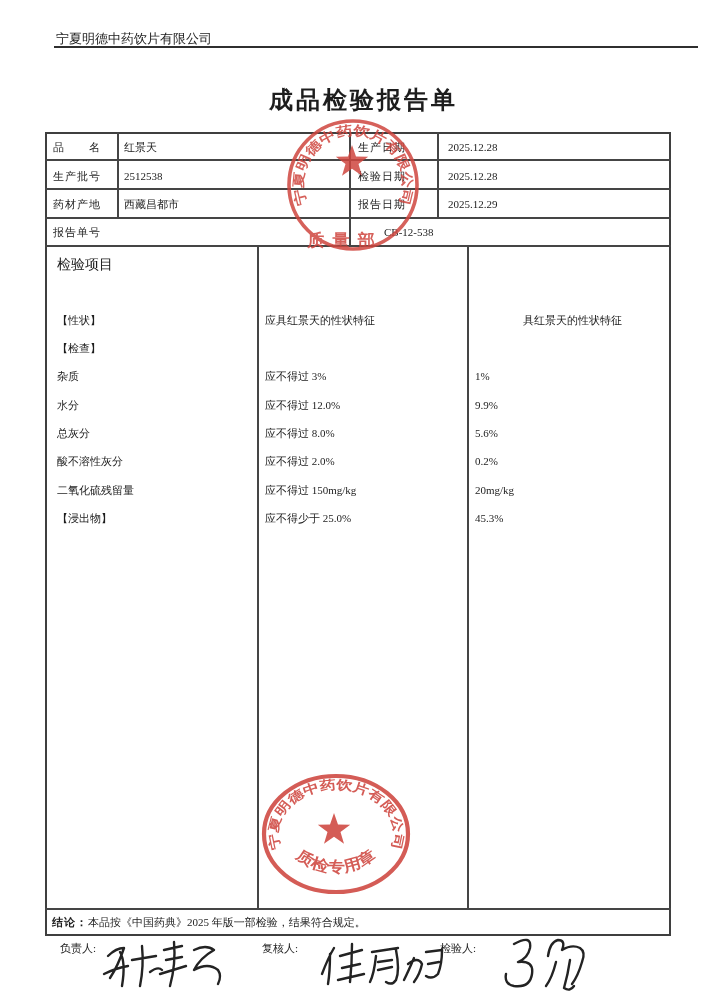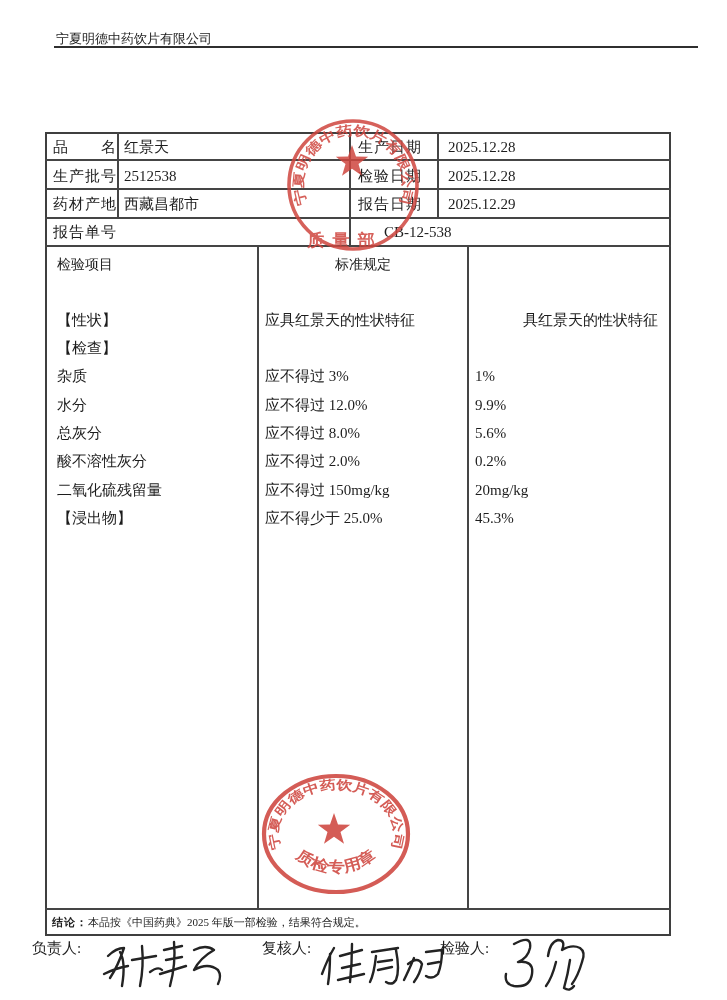--- a/index.html
+++ b/index.html
@@ -1,20 +1,20 @@
 <!DOCTYPE html>
 <html><head>
 <meta charset="utf-8">
 <style>
   html,body{margin:0;padding:0;background:#ffffff;}
   .page{
     position:relative;width:727px;height:1000px;background:#ffffff;overflow:hidden;
     font-family:"Liberation Serif","DejaVu Serif",serif;color:#1d1d1d;
   }
-  .t{position:absolute;font-size:15px;line-height:16px;white-space:nowrap;}
+  .t{position:absolute;font-size:11px;line-height:16px;white-space:nowrap;}
   .lab{letter-spacing:1px;}
   .hdr{font-size:13px;top:31px;}
   .rule{position:absolute;left:54px;top:46px;width:644px;height:2px;background:#2f2f2f;}
   .title{position:absolute;left:0;width:727px;top:84px;text-align:center;
          font-size:24px;font-weight:bold;letter-spacing:3px;}
   .tblBorder{position:absolute;left:45px;top:132px;width:626px;height:804px;
              border:2px solid #3f3f3f;box-sizing:border-box;}
   .lh{position:absolute;background:#454545;height:1.6px;left:45px;width:626px;}
   .lv{position:absolute;background:#454545;width:1.6px;}
   .chead{font-size:14px;text-underline-offset:3px;}
@@ -27,20 +27,21 @@
   svg text{font-family:"Liberation Serif","DejaVu Serif",serif;}
 </style>
 </head>
 <body>
 
 <div class="page">
 
   <div class="t hdr" style="left:56px;">宁夏明德中药饮片有限公司</div>
   <div class="rule"></div>
 
+  <div class="title">成品检验报告单</div>
 
   <div class="tblBorder"></div>
   <div class="lh" style="top:159px;"></div>
   <div class="lh" style="top:188px;"></div>
   <div class="lh" style="top:217px;"></div>
   <div class="lh" style="top:245px;"></div>
   <div class="lh" style="top:908px;"></div>
   <div class="lv" style="left:117px;top:132px;height:86px;"></div>
   <div class="lv" style="left:349px;top:132px;height:114px;"></div>
   <div class="lv" style="left:437px;top:132px;height:86px;"></div>
@@ -59,21 +60,20 @@
 
   <div class="t lab" style="left:53px;top:196px;">药材产地</div>
   <div class="t" style="left:124px;top:196px;">西藏昌都市</div>
   <div class="t lab" style="left:358px;top:196px;">报告日期</div>
   <div class="t" style="left:448px;top:196px;">2025.12.29</div>
 
   <div class="t lab" style="left:53px;top:224px;">报告单号</div>
   <div class="t" style="left:358px;top:224px;margin-left:26px;">CB-12-538</div>
 
   <div class="t chead" style="left:57px;top:257px;">检验项目</div>
-  <div class="t chead ctr" style="left:258px;top:257px;width:210px;">标准规定</div>
 
   <div class="t" style="left:57px;top:312px;">【性状】</div>
   <div class="t" style="left:265px;top:312px;">应具红景天的性状特征</div>
   <div class="t" style="left:475px;top:312px;margin-left:48px;">具红景天的性状特征</div>
 
   <div class="t" style="left:57px;top:340px;">【检查】</div>
   <div class="t" style="left:265px;top:340px;"></div>
   <div class="t" style="left:475px;top:340px;"></div>
 
   <div class="t" style="left:57px;top:368px;">杂质</div>
@@ -95,21 +95,21 @@
   <div class="t" style="left:57px;top:482px;">二氧化硫残留量</div>
   <div class="t" style="left:265px;top:482px;">应不得过 150mg/kg</div>
   <div class="t" style="left:475px;top:482px;">20mg/kg</div>
 
   <div class="t" style="left:57px;top:510px;">【浸出物】</div>
   <div class="t" style="left:265px;top:510px;">应不得少于 25.0%</div>
   <div class="t" style="left:475px;top:510px;">45.3%</div>
 
   <div class="t concl" style="left:52px;top:914px;"><b>结论：</b><span>本品按《中国药典》2025 年版一部检验，结果符合规定。</span></div>
 
-  <div class="t" style="left:32px;top:940px;">负责人:</div>
+  <div class="t" style="left:60px;top:940px;">负责人:</div>
   <div class="t" style="left:262px;top:940px;">复核人:</div>
   <div class="t" style="left:440px;top:940px;">检验人:</div>
 
   <svg class="sig" style="left:98px;top:934px;" width="130" height="62" viewBox="0 0 130 62">
     <path d="M10,22 q8,-8 16,-8 q-6,18 -14,30 M22,18 q6,10 2,34 M6,40 q12,-6 24,-8"></path>
     <path d="M44,12 q2,20 -2,40 M34,26 l24,-4 M52,38 q8,-6 12,-2"></path>
     <path d="M66,16 l18,-4 M68,26 l16,-3 M62,40 l26,-8 M76,8 q2,22 -4,44"></path>
     <path d="M96,16 q12,-6 20,0 q-14,8 -20,20 q14,-8 24,0 q4,6 0,14"></path>
   </svg>
   <svg class="sig" style="left:308px;top:930px;" width="140" height="66" viewBox="0 0 140 66">

